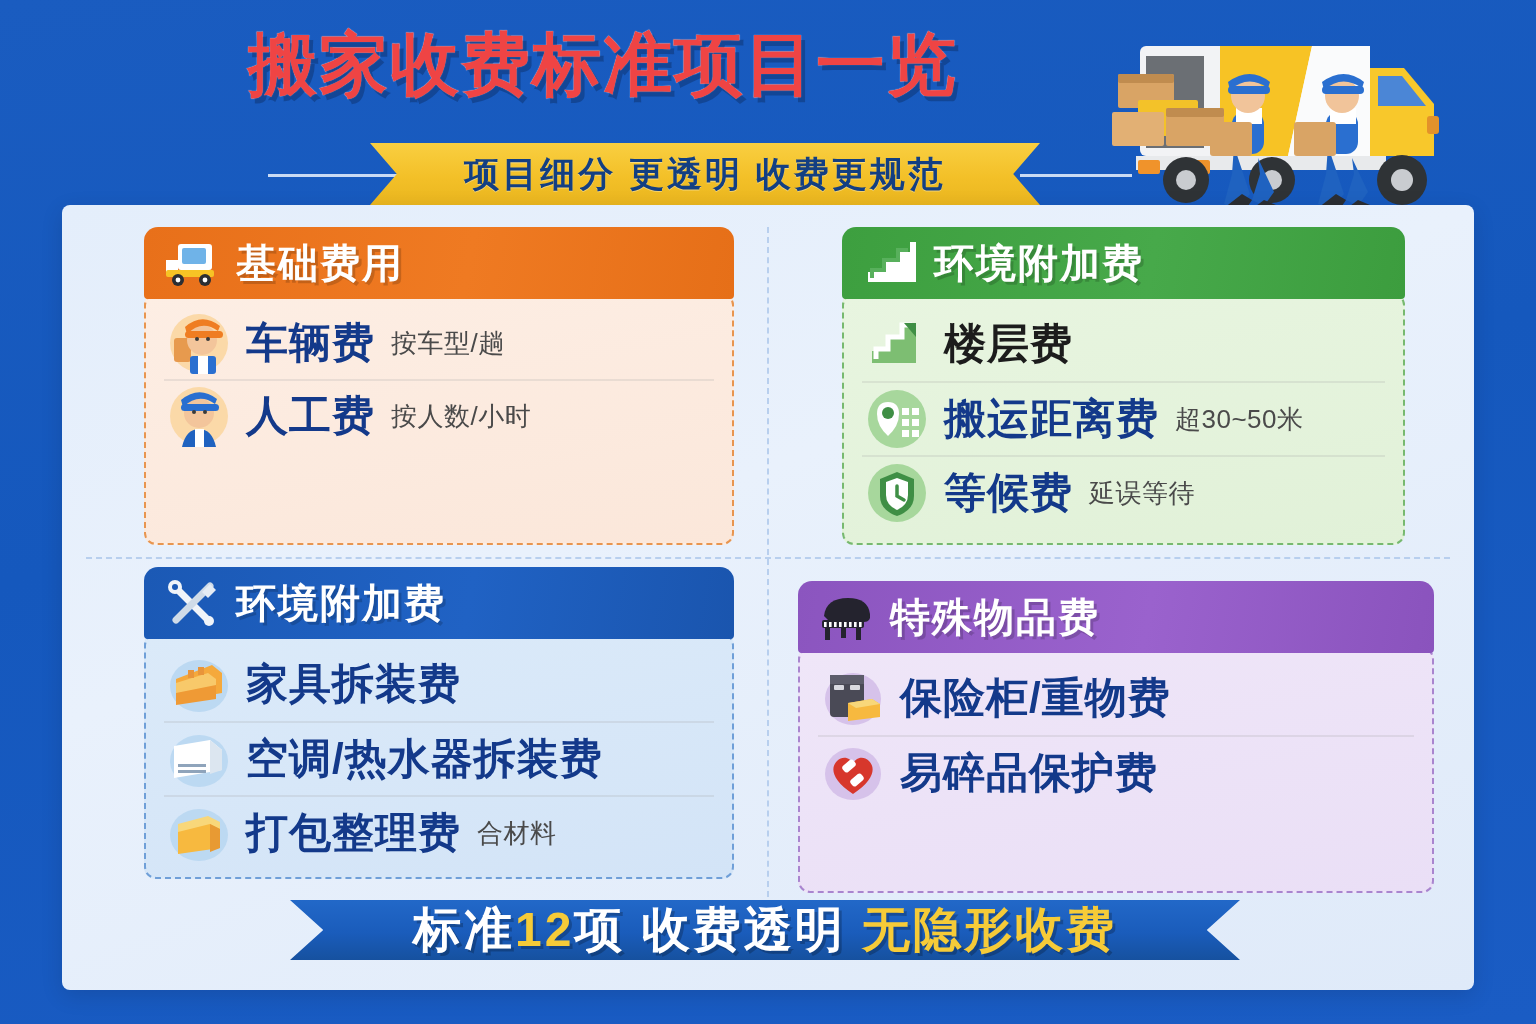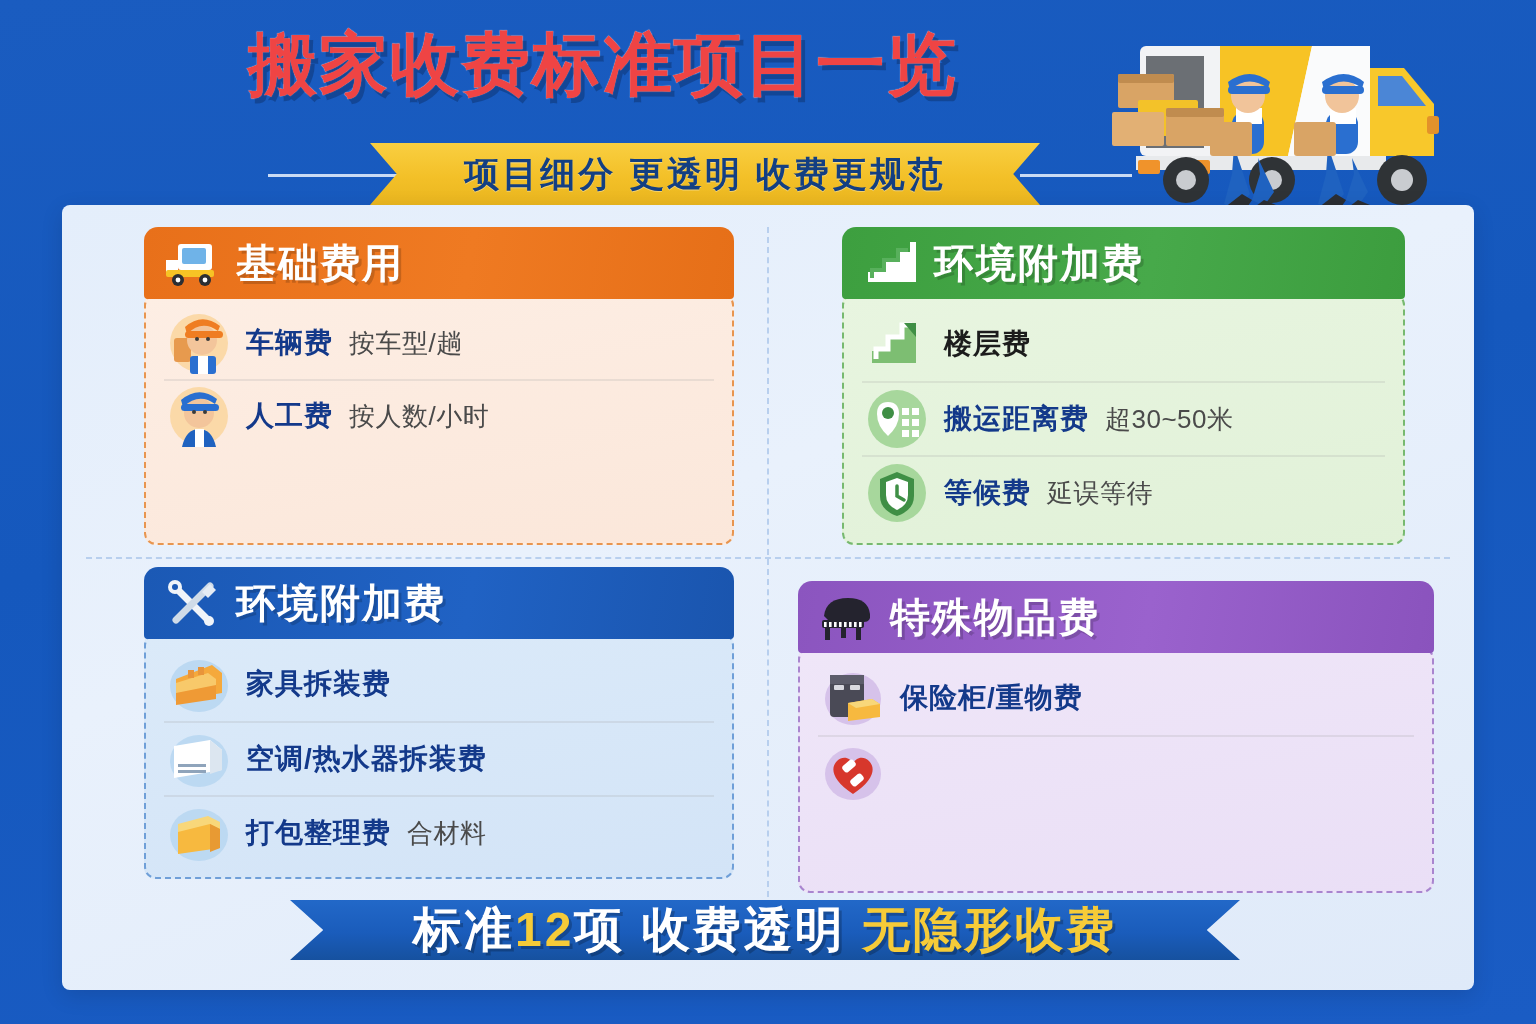--- a/index.html
+++ b/index.html
@@ -98,21 +98,21 @@
 
   .rows { display: flex; flex-direction: column; }
   .row {
     display: flex; align-items: center; gap: 16px;
     height: 74px; padding: 0 4px;
   }
   .row + .row { border-top: 2px solid rgba(160,160,160,0.20); }
   .c1 .row { height: 72px; }
   .row-icon { width: 62px; height: 62px; flex: 0 0 62px; }
   .row-name {
-    font-size: 28px; font-weight: bold; color: #13398a; letter-spacing: 1px;
+    font-size: 42px; font-weight: bold; color: #13398a; letter-spacing: 1px;
     white-space: nowrap;
   }
   .c2 .row:first-child .row-name { color: #1c1c1c; }
   .row-desc {
     font-size: 26px; color: #4a4a4a; margin-left: 0; white-space: nowrap;
     letter-spacing: 0.5px;
   }
 
   
   .footer-banner {
@@ -397,20 +397,21 @@
           <div class="row-name">保险柜/重物费</div>
           <div class="row-desc"></div>
         </div>
         <div class="row">
           <svg class="row-icon" viewBox="0 0 62 62">
             <ellipse cx="31" cy="32" rx="28" ry="26" fill="#d6c2ea"></ellipse>
             <path d="M31 52 C10 38 8 26 15 19 C21 13 29 16 31 22 C33 16 41 13 47 19 C54 26 52 38 31 52 Z" fill="#d7372c"></path>
             <rect x="20" y="20" width="14" height="8" rx="3" fill="#ffffff" transform="rotate(-40 27 24)"></rect>
             <rect x="28" y="34" width="14" height="8" rx="3" fill="#ffffff" transform="rotate(-40 35 38)"></rect>
           </svg>
+          <div class="row-name">易碎品保护费</div>
           <div class="row-desc"></div>
         </div>
       </div>
     </div>
   </div>
 </div>
 
 <div class="footer-banner">
   <div class="ftext">
     <span>标准</span><span class="hl">12</span><span>项  收费透明  </span><span class="hl">无隐形收费</span>

